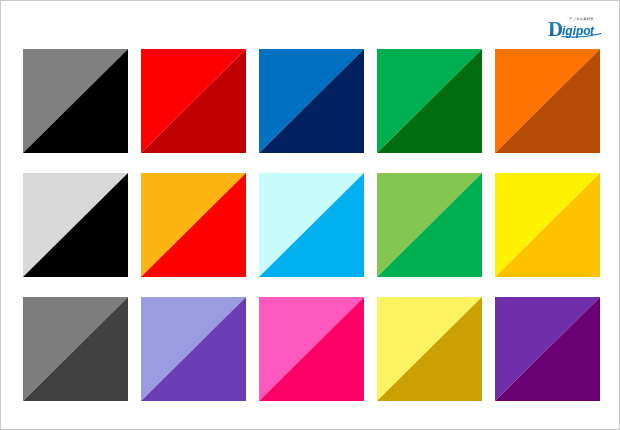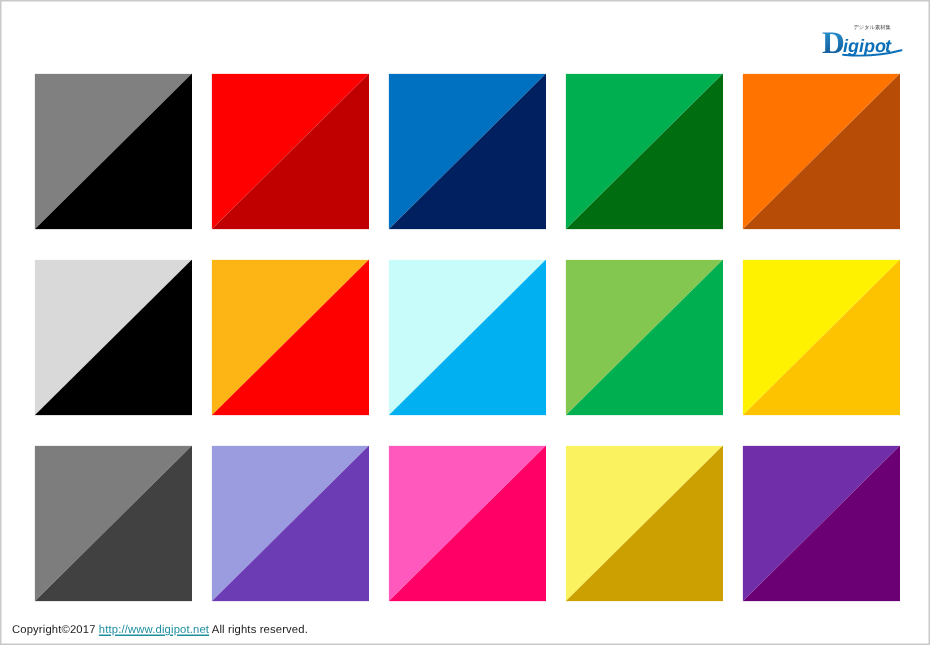--- a/index.html
+++ b/index.html
@@ -165,19 +165,14 @@
     <div class="tile">
       <div class="half-light" style="background: rgb(250, 242, 94);"></div>
       <div class="half-dark" style="background: rgb(204, 160, 0);"></div>
     </div>
     <div class="tile">
       <div class="half-light" style="background: rgb(112, 47, 168);"></div>
       <div class="half-dark" style="background: rgb(107, 0, 117);"></div>
     </div>
   </div>
 
-  <div id="footer">
-    <span>Copyright©2017</span>
-    <span class="link">http://www.digipot.net</span>
-    <span>All rights reserved.</span>
-  </div>
 
 </div>
 
 </body></html>

